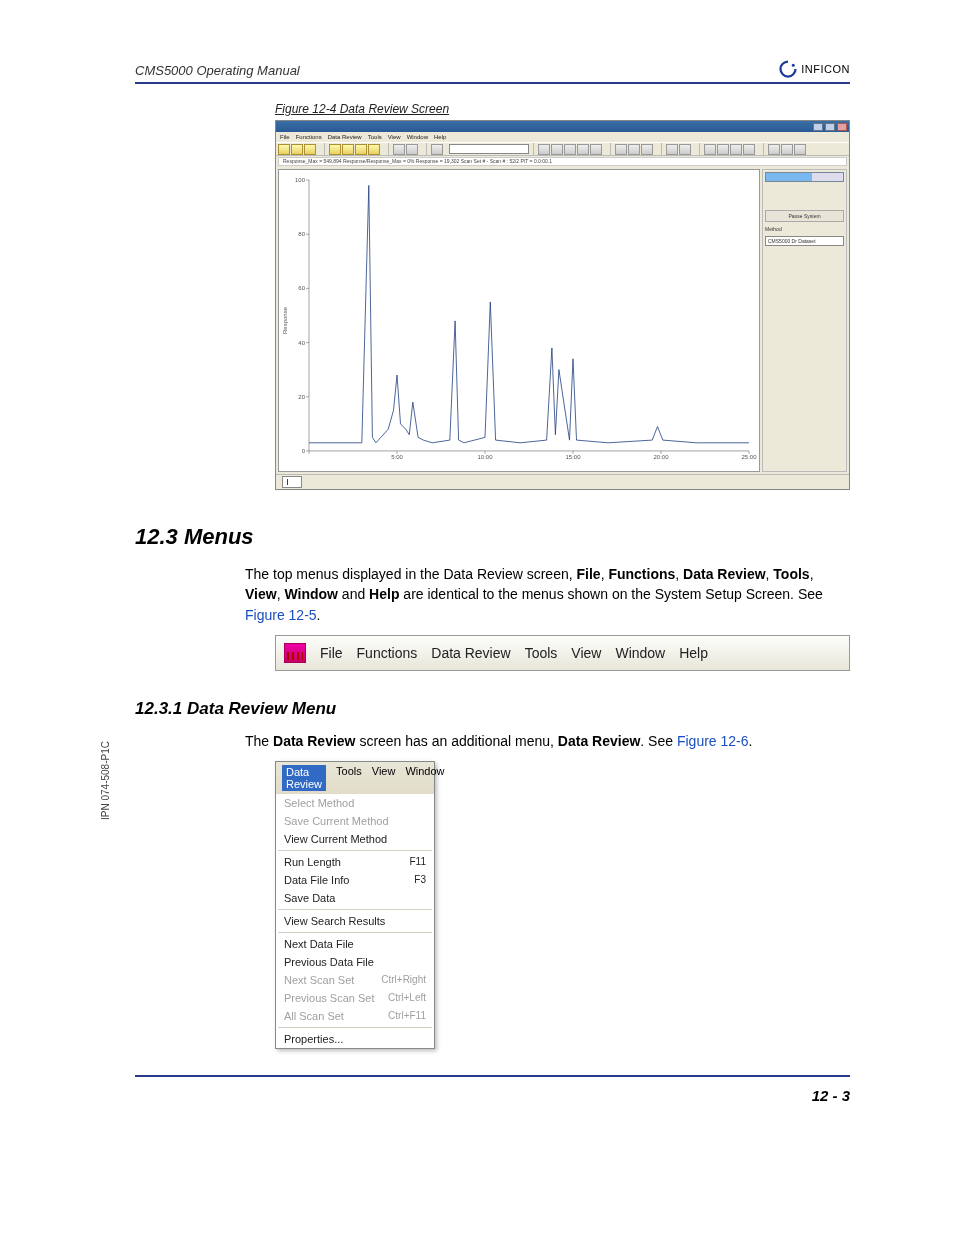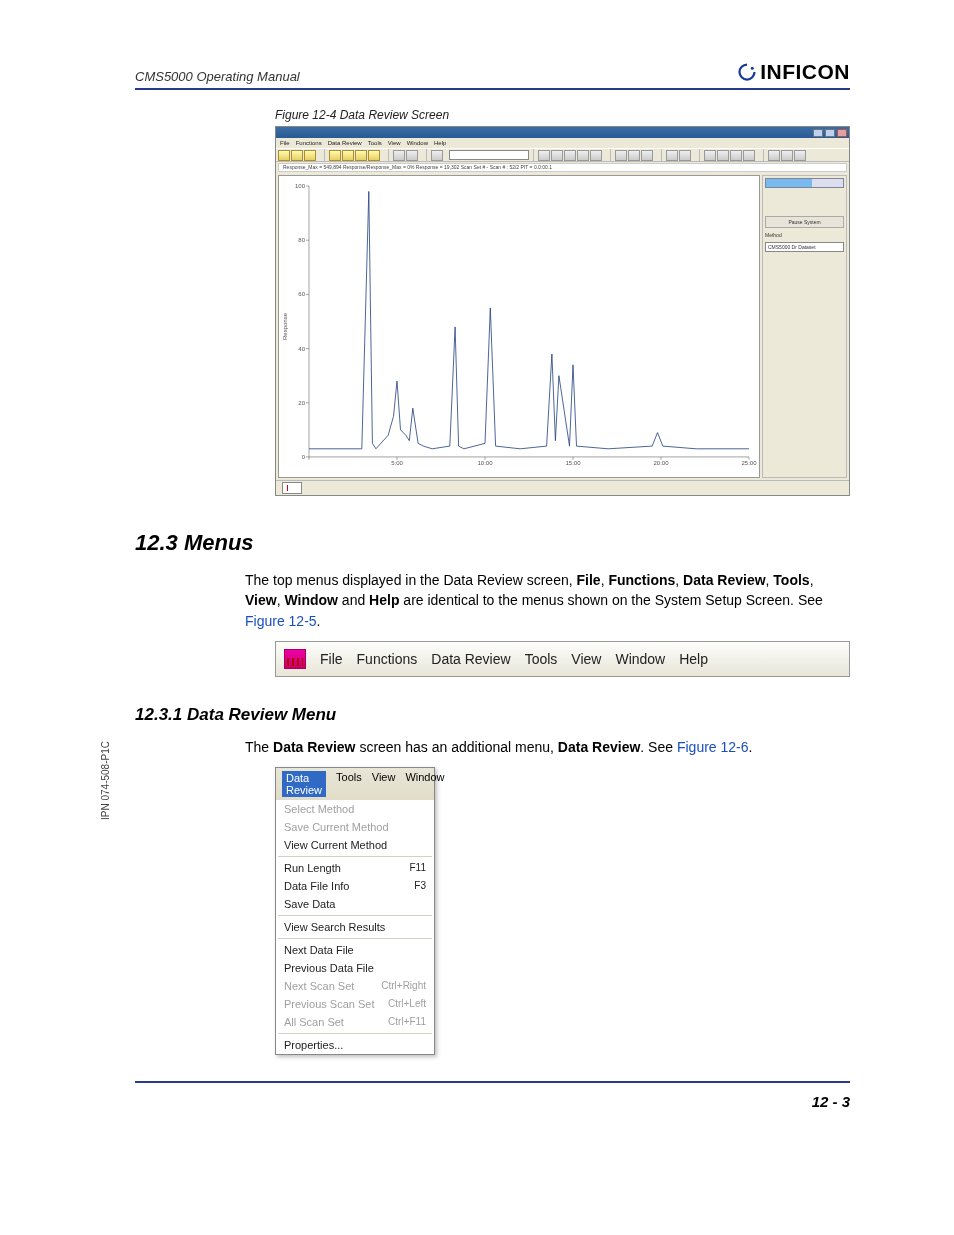--- a/index.html
+++ b/index.html
@@ -27,33 +27,33 @@
   }
   .doc-title {
     font-style: italic;
     font-size: 13px;
     color: #333;
   }
   .brand {
     display: flex;
     align-items: center;
     gap: 4px;
-    font-weight: bold;
-    font-size: 21px;
+    font-weight: normal;
+    font-size: 11px;
     letter-spacing: 0.5px;
   }
   .brand svg { width: 18px; height: 18px; }
   .fig-caption {
     font-style: italic;
     font-size: 12px;
     color: #222;
     margin-left: 140px;
     margin-bottom: 4px;
   }
-  .fig-caption.top { margin-top: 6px; }
+  .fig-caption.top { margin-top: 6px; text-decoration: underline; }
   
   .app-window {
     margin-left: 140px;
     width: 575px;
     height: 370px;
     border: 1px solid #888;
     background: #ece9d8;
     font-size: 7px;
     position: relative;
     display: flex;

